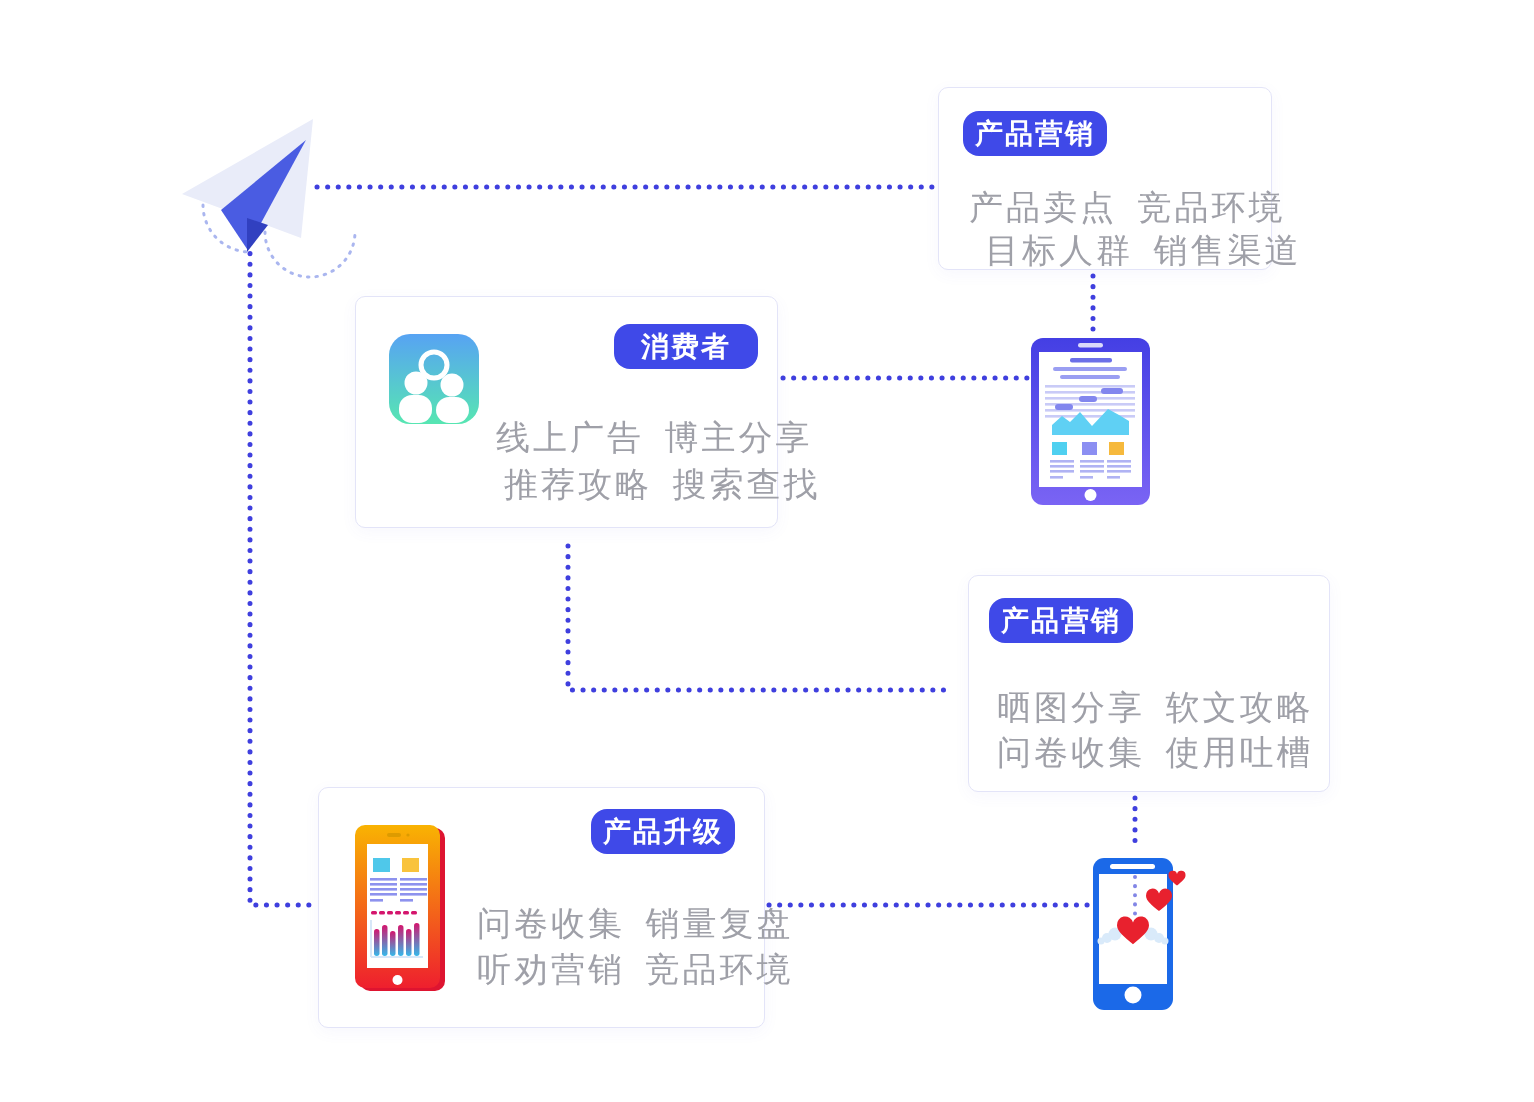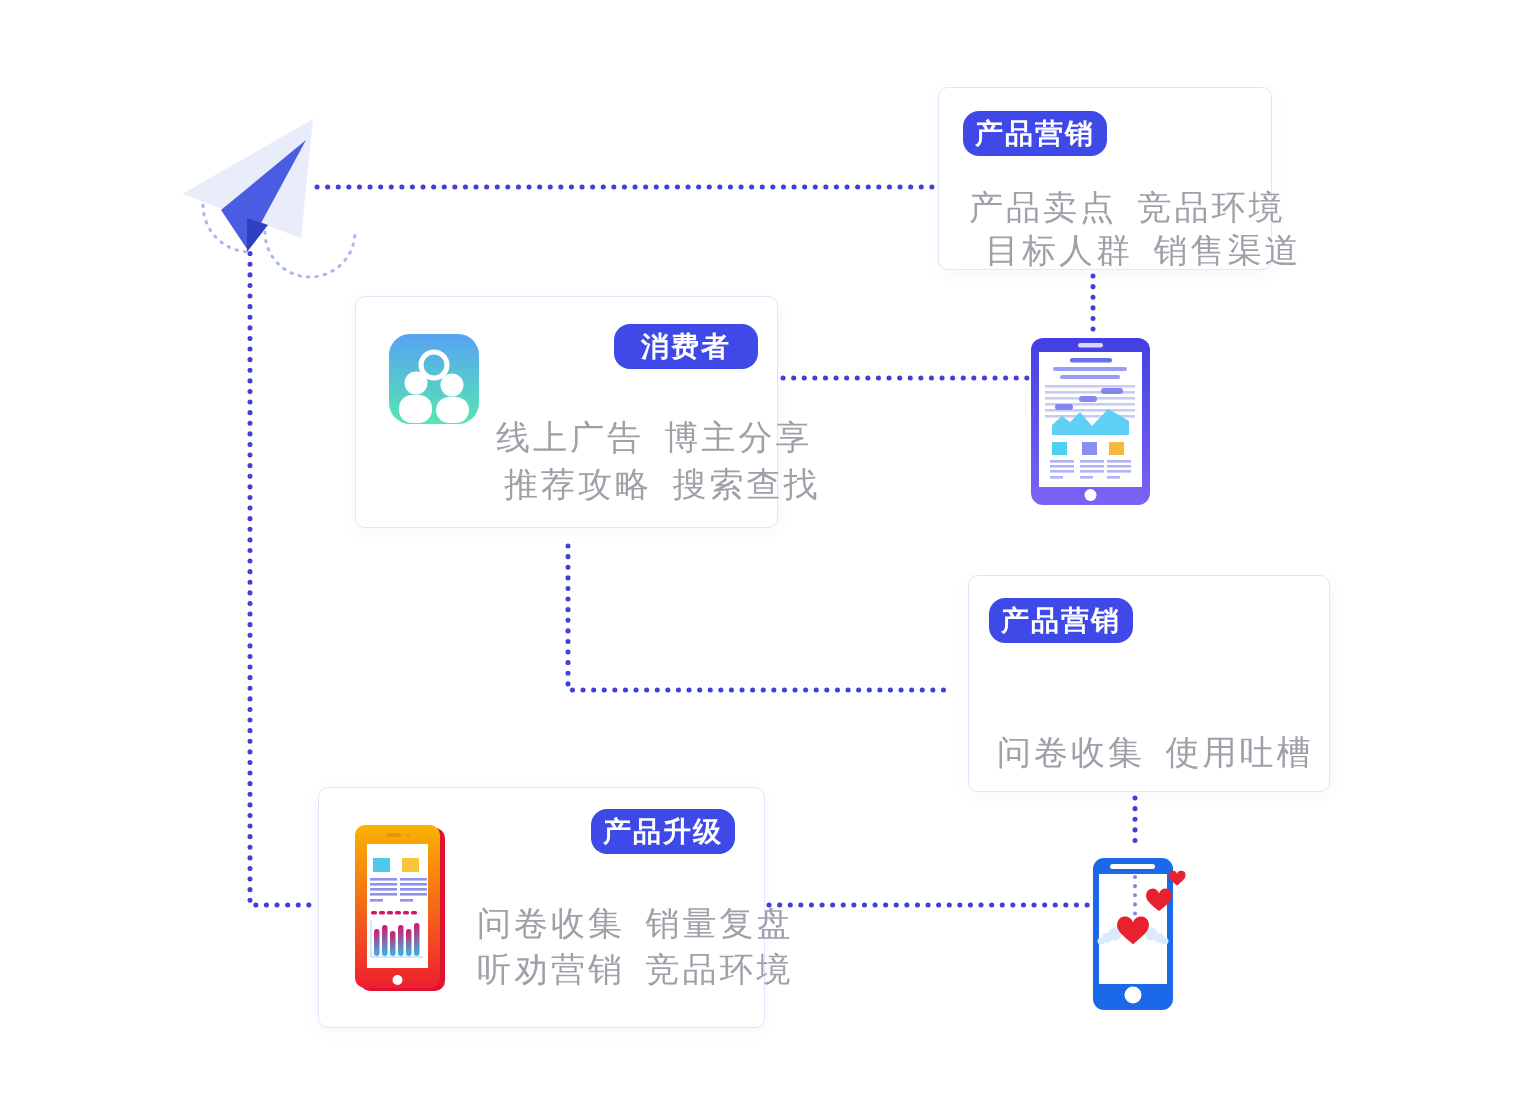--- a/index.html
+++ b/index.html
@@ -86,20 +86,21 @@
       <circle cx="63" cy="51" r="11.5" fill="#ffffff"></circle>
       <rect x="47" y="63" width="33" height="26" rx="13" fill="#ffffff"></rect>
     </svg>
     <div class="badge">消费者</div>
     <p class="line l1">线上广告 博主分享</p>
     <p class="line l2">推荐攻略 搜索查找</p>
   </section>
 
   <section class="card card-feedback">
     <div class="badge">产品营销</div>
+    <p class="line l1">晒图分享 软文攻略</p>
     <p class="line l2">问卷收集 使用吐槽</p>
   </section>
 
   <section class="card card-upgrade">
     <svg class="abs redphone" width="95" height="170" viewBox="0 0 95 170">
       <defs>
         <linearGradient id="pg" x1="0" y1="0" x2="0" y2="1">
           <stop offset="0" stop-color="#f9b302"></stop>
             <stop offset="1" stop-color="#ee1f2e"></stop>
         </linearGradient>

